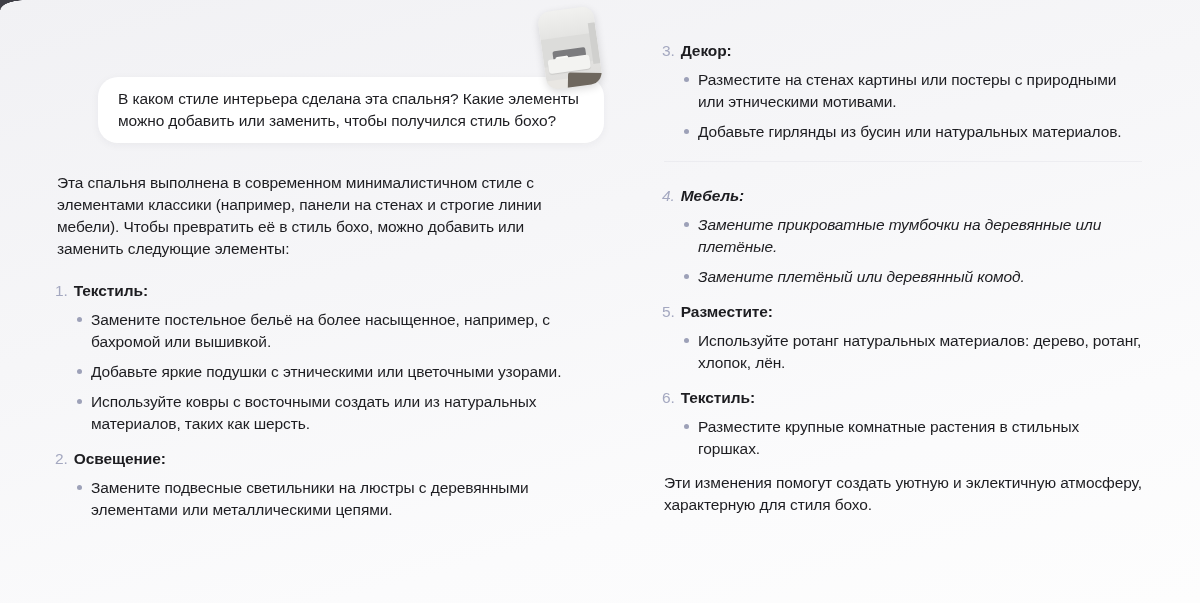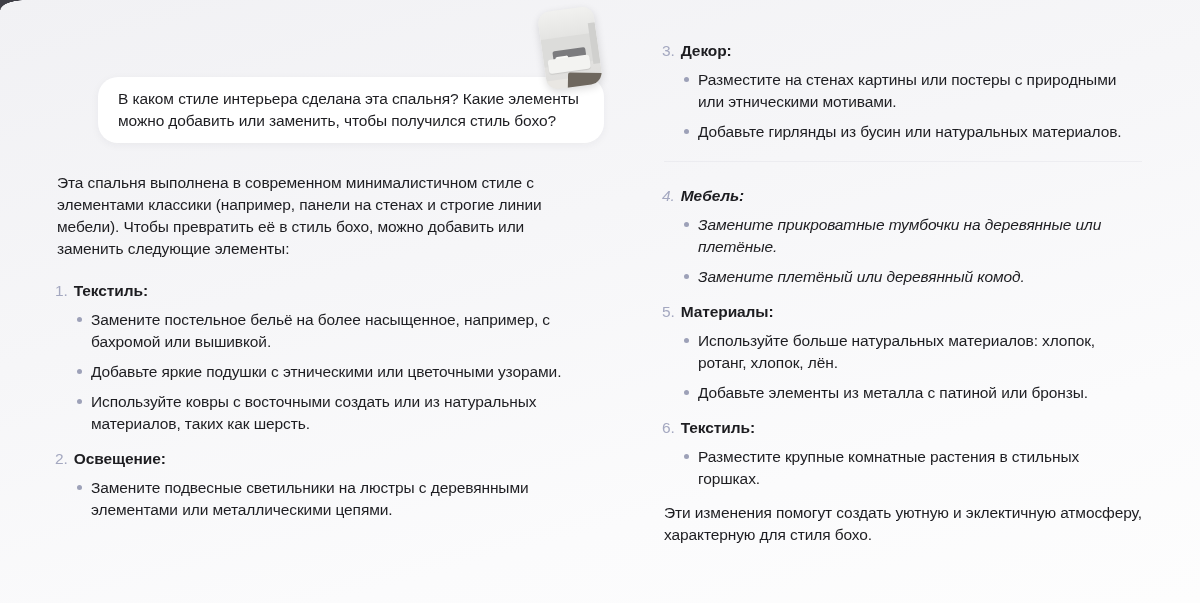--- a/index.html
+++ b/index.html
@@ -130,29 +130,25 @@
               <span class="dot"></span>
               <span class="btext">Замените прикроватные тумбочки на деревянные или плетёные.</span>
             </li>
             <li>
               <span class="dot"></span>
               <span class="btext">Замените плетёный или деревянный комод.</span>
             </li>
           </ul>
         </div>
         <div class="section">
-          <div class="sec-head"><span class="sec-num">5.</span><span class="sec-title">Материалы:</span></div>
+          <div class="sec-head"><span class="sec-num">5.</span><span class="sec-title">Разместите:</span></div>
           <ul class="bullets">
             <li>
               <span class="dot"></span>
-              <span class="btext">Используйте больше натуральных материалов: хлопок, ротанг, хлопок, лён.</span>
-            </li>
-            <li>
-              <span class="dot"></span>
-              <span class="btext">Добавьте элементы из металла с патиной или бронзы.</span>
+              <span class="btext">Используйте ротанг натуральных материалов: дерево, ротанг, хлопок, лён.</span>
             </li>
           </ul>
         </div>
         <div class="section">
           <div class="sec-head"><span class="sec-num">6.</span><span class="sec-title">Текстиль:</span></div>
           <ul class="bullets">
             <li>
               <span class="dot"></span>
               <span class="btext">Разместите крупные комнатные растения в стильных горшках.</span>
             </li>

